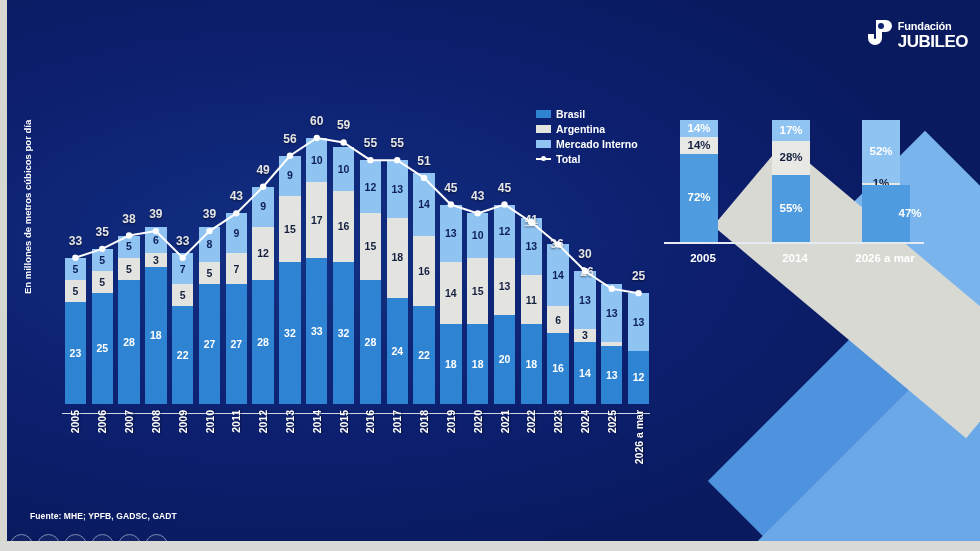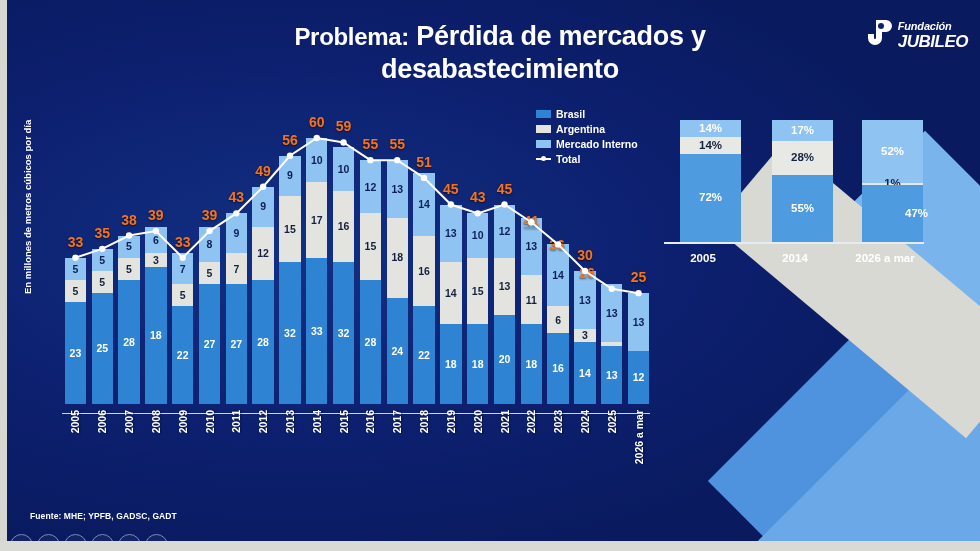--- a/index.html
+++ b/index.html
@@ -56,21 +56,21 @@
     letter-spacing: -0.3px;
   }
   .title .lead { font-size: 24px; }
 
   .logo {
     position: absolute; right: 12px; top: 18px;
     display: flex; align-items: center; gap: 4px;
     color: #fff;
   }
   .logo-mark { width: 26px; height: 34px; }
-  .logo-txt { line-height: 1; font-style: italic; }
+  .logo-txt { line-height: 1; }
   .logo-txt .l1 { font-size: 11px; font-weight: bold; display:block; letter-spacing:-0.2px;}
   .logo-txt .l2 { font-size: 17px; font-weight: bold; display:block; letter-spacing:-0.5px; margin-top:1px;}
 
   
   #mainchart {
     position: absolute; left: 22px; top: 104px;
     width: 630px; height: 310px;
   }
   .ylabel {
     position: absolute; left: 22px; top: 112px;
@@ -91,21 +91,21 @@
     font-size: 10.5px; font-weight: bold; line-height: 1;
   }
   .seg-mi { background: #8ec3f2; }
   .seg-mi span { color: #0d1f55; }
   .seg-ar { background: #e3e3e0; }
   .seg-ar span { color: #14203f; }
   .seg-br { background: #2f83d3; }
   .seg-br span { color: #ffffff; }
   .tot-lbl {
     position: absolute; width: 40px; text-align: center;
-    color: #f97316; font-size: 14px; font-weight: bold;
+    color: #e5e5e5; font-size: 12px; font-weight: bold;
     text-shadow: 0 1px 2px rgba(0,0,0,.55);
   }
   .axis-line {
     position: absolute; left: 40px; right: 2px; bottom: 0;
     height: 1.5px; background: #cfd6e6;
   }
   .xtick {
     position: absolute; color: #ffffff; font-size: 10.5px; font-weight: bold;
     writing-mode: vertical-rl; transform: rotate(180deg);
     white-space: nowrap; text-shadow: 0 1px 2px rgba(0,0,0,.5);
@@ -128,21 +128,21 @@
     content:""; position:absolute; left:5px; top:1px; width:5px; height:5px;
     border-radius:50%; background:#fff;
   }
 
   
   #pctchart {
     position: absolute; left: 662px; top: 104px;
     width: 270px; height: 160px;
   }
   .pct-col {
-    position: absolute; bottom: 22px; width: 61px;
+    position: absolute; bottom: 22px; width: 38px;
     display: flex; flex-direction: column;
   }
   .pct-seg { display:flex; align-items:center; justify-content:center; }
   .pct-seg span { font-size: 11.5px; font-weight: bold; line-height:1; }
   .pct-mi { background: #8ec3f2; }
   .pct-mi span { color: #ffffff; }
   .pct-ar { background: #e8e8e5; }
   .pct-ar span { color: #15203f; }
   .pct-br { background: #4e9bdf; }
   .pct-br span { color: #ffffff; }
@@ -179,24 +179,20 @@
 <div id="slide">
   <div class="bg-grad"></div>
 
   <div class="deco deco-chev1"></div>
   <div class="deco deco-chev2"></div>
   <div class="deco deco-chev3"></div>
   <div class="deco deco-band"></div>
 
   <div class="left-edge"></div>
 
-  <div class="title">
-    <span class="lead">Problema:</span><span> Pérdida de mercados y</span><br>
-    <span>desabastecimiento</span>
-  </div>
 
   <div class="logo">
     <span class="logo-mark">
       <svg viewBox="0 0 26 34" width="26" height="34">
         <path d="M6 2 h12 a6 6 0 0 1 0 12 h-4 v6 a7 7 0 0 1 -14 0 v-4 h6 v4 a1 1 0 0 0 2 0 v-18 z" fill="#ffffff"></path>
         <circle cx="13" cy="8" r="3" fill="#0e2270"></circle>
       </svg>
     </span>
     <span class="logo-txt">
       <span class="l1">Fundación</span>

